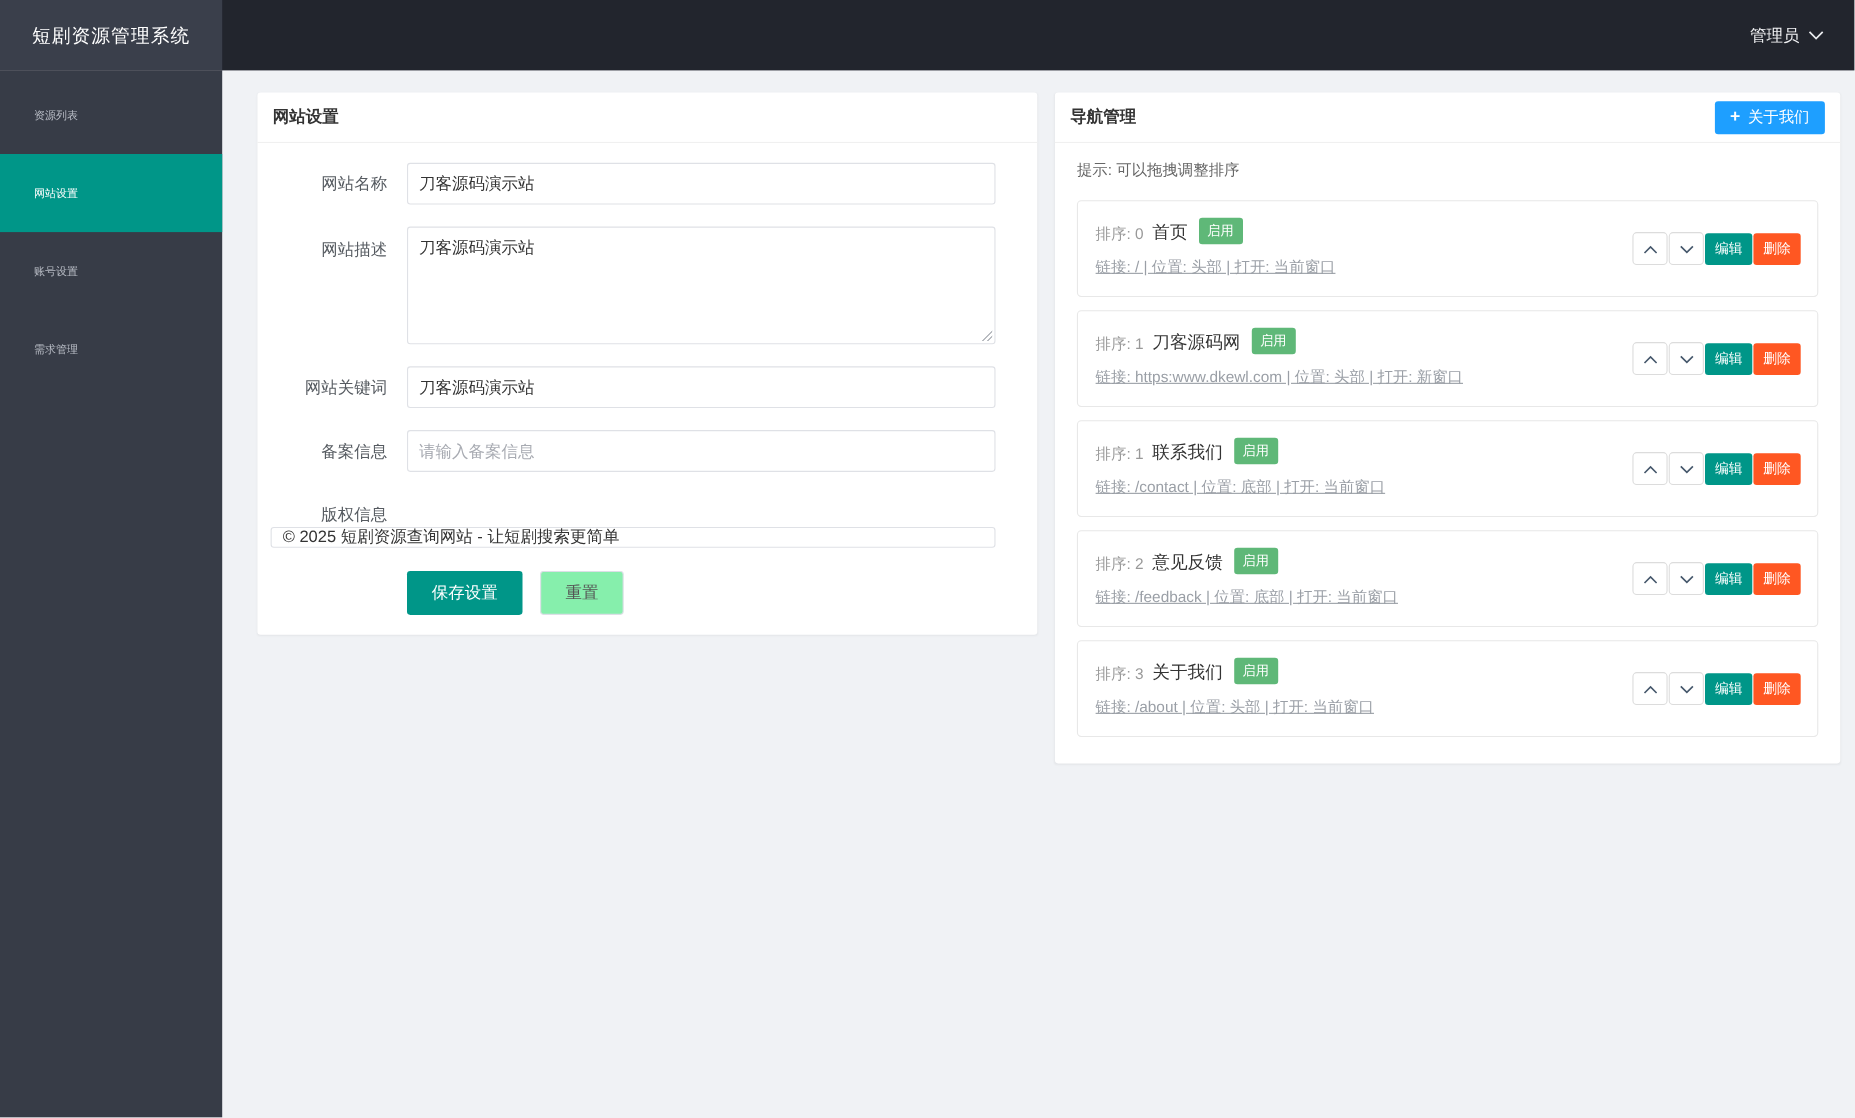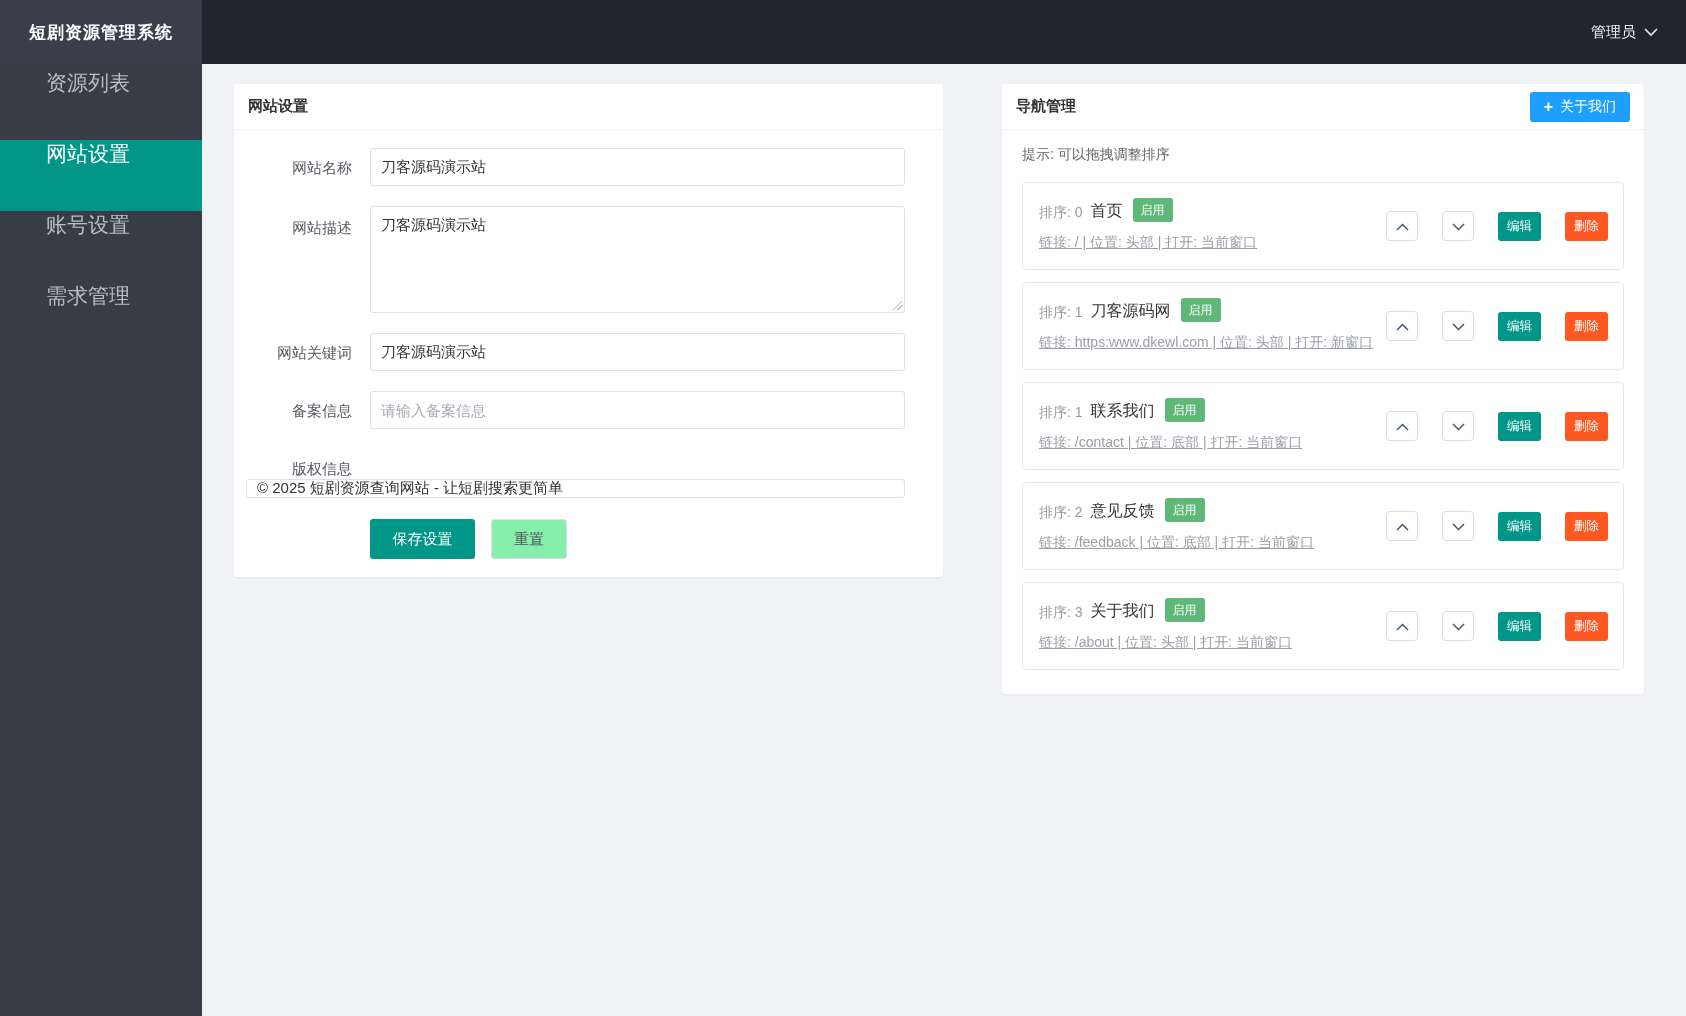--- a/index.html
+++ b/index.html
@@ -8,48 +8,48 @@
     font-family:"Liberation Sans","DejaVu Sans",sans-serif;
     background:#f0f2f5; color:#333; overflow:hidden;
   }
   .page { position:relative; width:1686px; height:1016px; }
 
   
   .topbar { position:absolute; top:0; left:0; right:0; height:64px; background:#22252d; z-index:5; }
   .logo-block {
     position:absolute; top:0; left:0; width:202px; height:64px;
     background:#3a3f4b; display:flex; align-items:center; justify-content:center;
-    color:#ffffff; font-size:17px; font-weight:bold; letter-spacing:1px;
+    color:#ffffff; font-size:17px; font-weight:normal; letter-spacing:1px;
   }
   .user-menu {
     position:absolute; right:28px; top:0; height:64px;
     display:flex; align-items:center; gap:8px; cursor:pointer;
     color:#f2f3f5; font-size:15px;
   }
   .user-menu svg { display:block; }
 
   
   .sidebar {
     position:absolute; top:64px; left:0; width:202px; bottom:0;
     background:#373c47; padding-top:5px;
   }
   .side-item {
-    height:71px; display:flex; padding-left:46px;
-    color:#b9bdc6; font-size:21px; cursor:pointer;
+    height:71px; display:flex; align-items:center; padding-left:31px;
+    color:#b9bdc6; font-size:10px; cursor:pointer;
   }
   .side-item.active { background:#009688; color:#ffffff; }
   .card { background:#ffffff; border-radius:3px; box-shadow:0 1px 2px rgba(0,0,0,0.05); }
   .card-header {
     height:46px; display:flex; align-items:center; justify-content:space-between;
     padding:0 14px; border-bottom:1px solid #f0f0f0;
   }
   .card-title { font-size:15px; font-weight:bold; color:#333; }
 
   .card-settings { position:absolute; left:234px; top:84px; width:709px; }
-  .card-nav { position:absolute; left:1002px; top:84px; width:642px; }
+  .card-nav { position:absolute; left:959px; top:84px; width:714px; }
 
   
   .form-body { padding:18px 38px 18px 12px; }
   .form-row { display:flex; margin-bottom:20px; }
   .form-label {
     width:106px; flex:none; text-align:right; margin-right:18px;
     font-size:15px; color:#565b61; padding-top:10px; line-height:20px;
   }
   .form-row.row-textarea .form-label { padding-top:12px; }
   .form-control {
@@ -91,21 +91,21 @@
   .nav-line1 { display:flex; align-items:flex-end; }
   .nav-order { font-size:14px; color:#999; }
   .nav-title { font-size:16px; font-weight:normal; color:#333; margin:0 10px 0 8px; }
   .nav-badge {
     background:#5FB878; color:#fff; font-size:12px; line-height:1;
     padding:6px 8px; border-radius:3px;
   }
   .nav-meta { margin-top:12px; font-size:14px; color:#9a9fa6;text-decoration:underline; }
   .nav-actions {
     position:absolute; right:15px; top:50%; transform:translateY(-50%);
-    display:flex; align-items:center; gap:24px;
+    display:flex; align-items:center; gap:1px;
   }
   .btn-move {
     width:32px; height:30px; background:#fff; border:1px solid #dcdcdc; border-radius:4px;
     display:flex; align-items:center; justify-content:center; cursor:pointer;
   }
   .btn-mini { height:29px; padding:0 9px; font-size:12.5px; color:#fff; border-radius:3px; }
   .btn-edit { background:#009688; }
   .btn-del  { background:#FF5722; }
 </style>
 </head>

